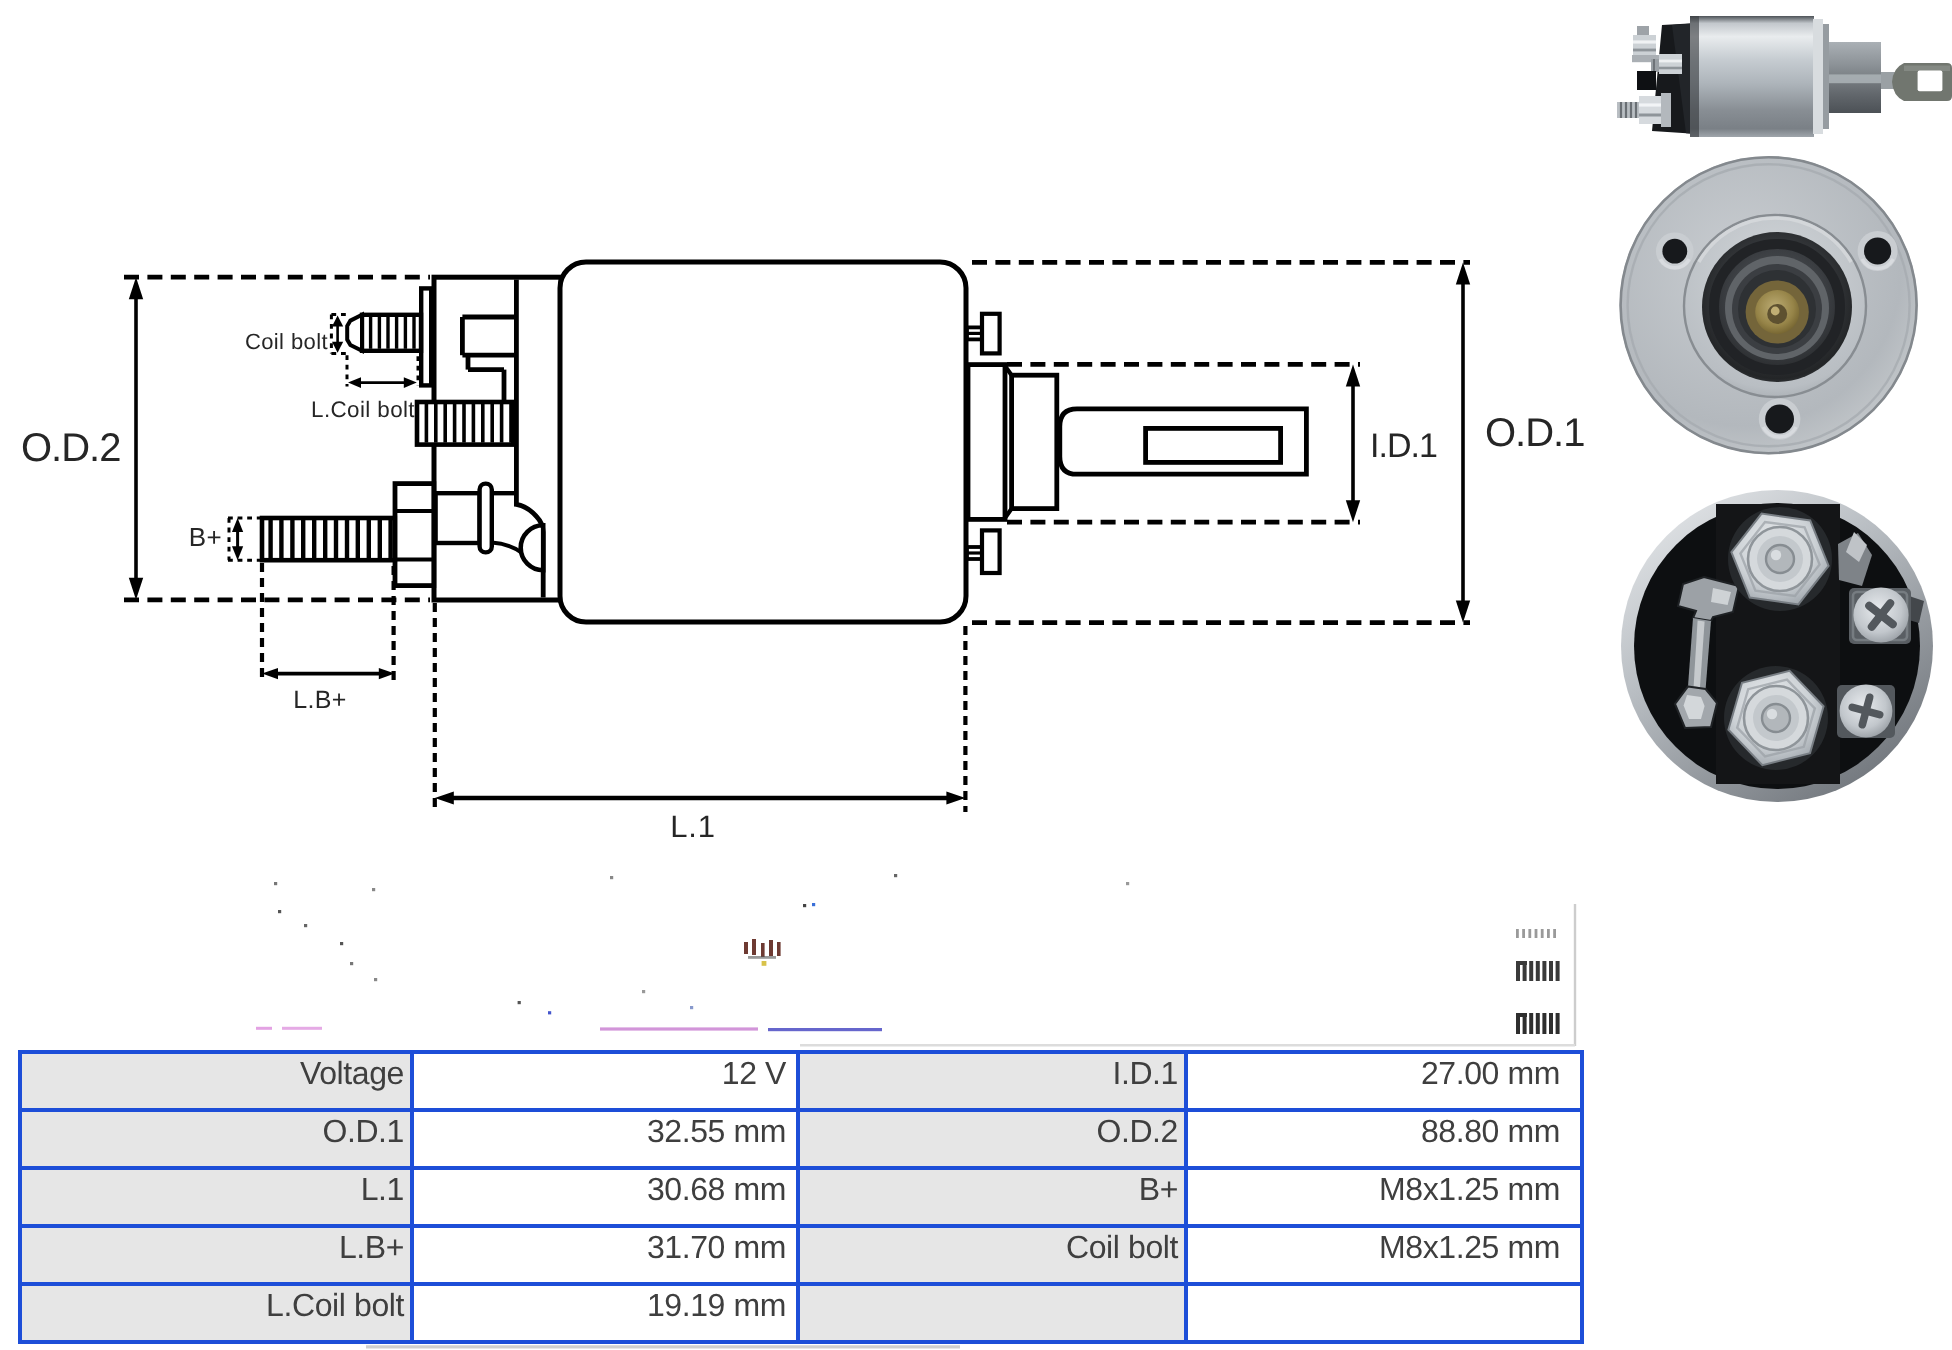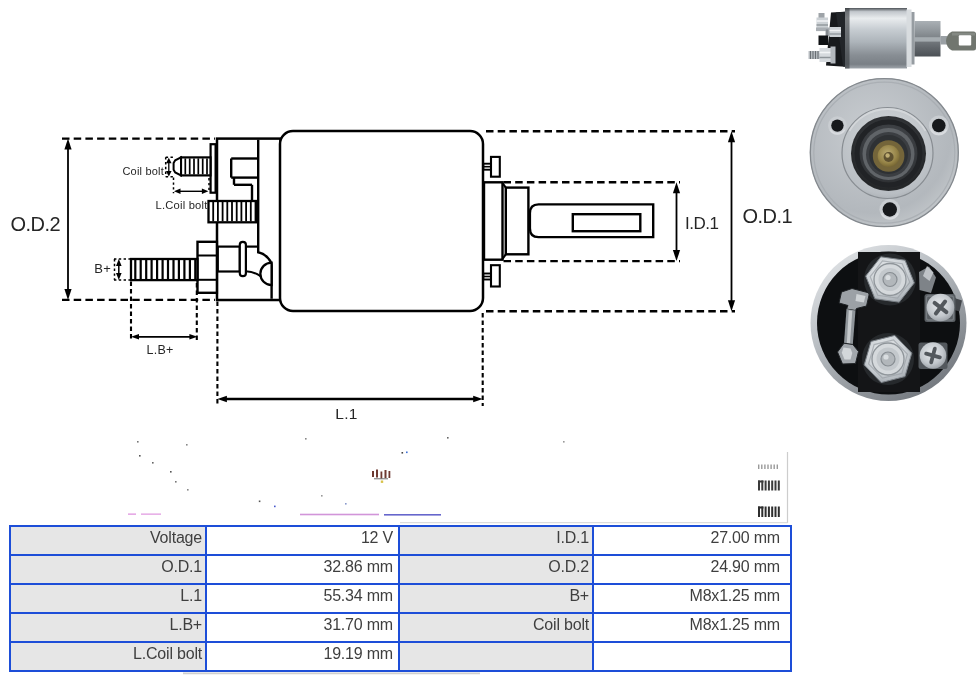--- a/index.html
+++ b/index.html
@@ -353,27 +353,27 @@
       </colgroup>
       <tbody>
         <tr>
           <td class="l">Voltage</td>
           <td class="v">12 V</td>
           <td class="l">I.D.1</td>
           <td class="v">27.00 mm</td>
         </tr>
         <tr>
           <td class="l">O.D.1</td>
-          <td class="v">32.86 mm</td>
+          <td class="v">32.55 mm</td>
           <td class="l">O.D.2</td>
-          <td class="v">24.90 mm</td>
+          <td class="v">88.80 mm</td>
         </tr>
         <tr>
           <td class="l">L.1</td>
-          <td class="v">55.34 mm</td>
+          <td class="v">30.68 mm</td>
           <td class="l">B+</td>
           <td class="v">M8x1.25 mm</td>
         </tr>
         <tr>
           <td class="l">L.B+</td>
           <td class="v">31.70 mm</td>
           <td class="l">Coil bolt</td>
           <td class="v">M8x1.25 mm</td>
         </tr>
         <tr>

